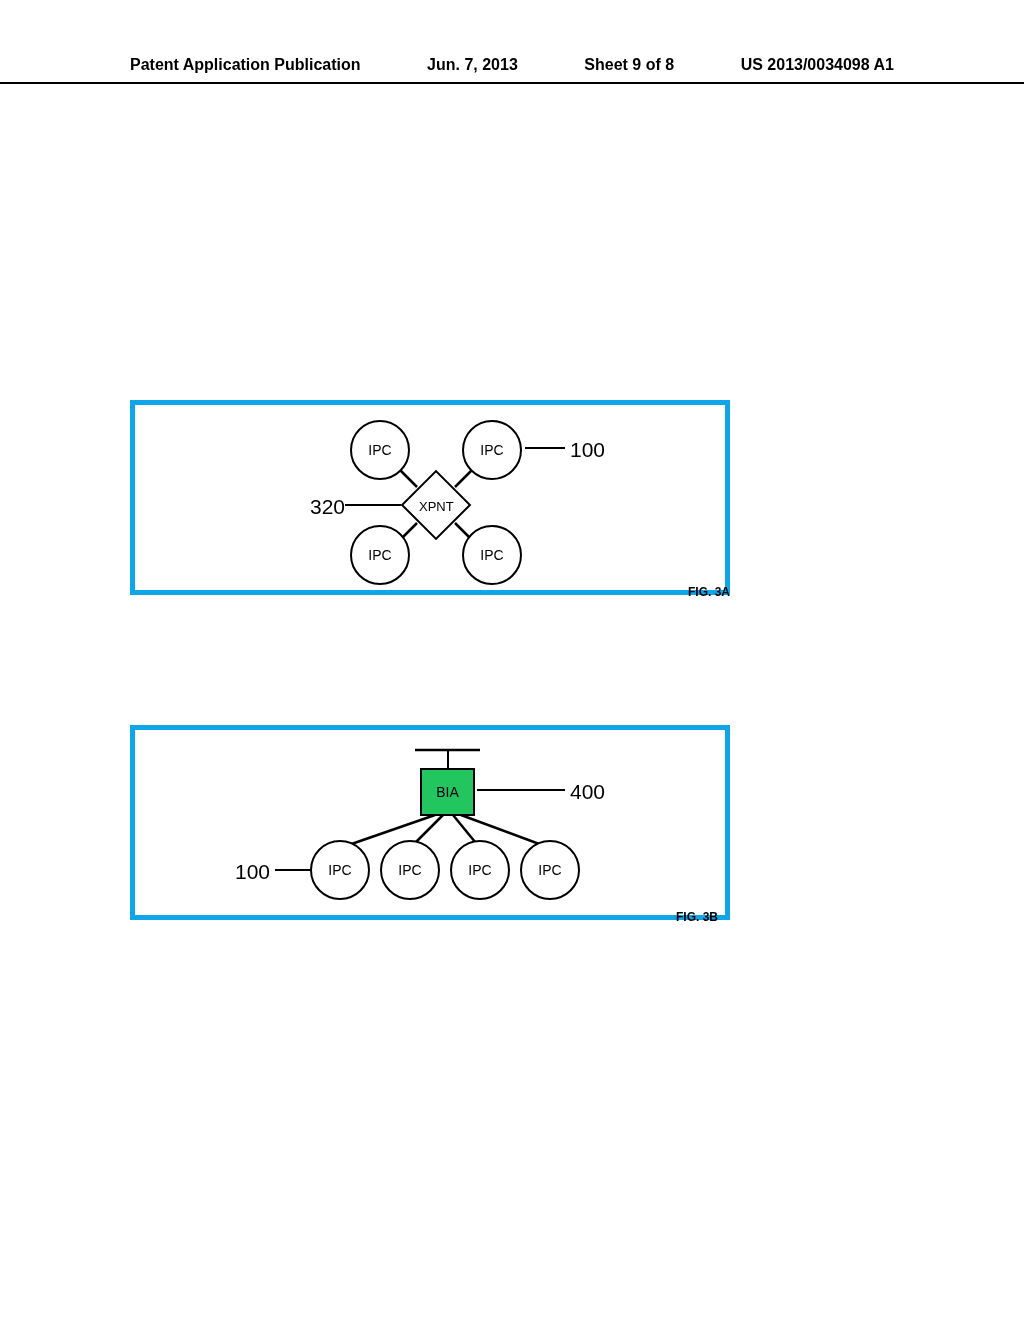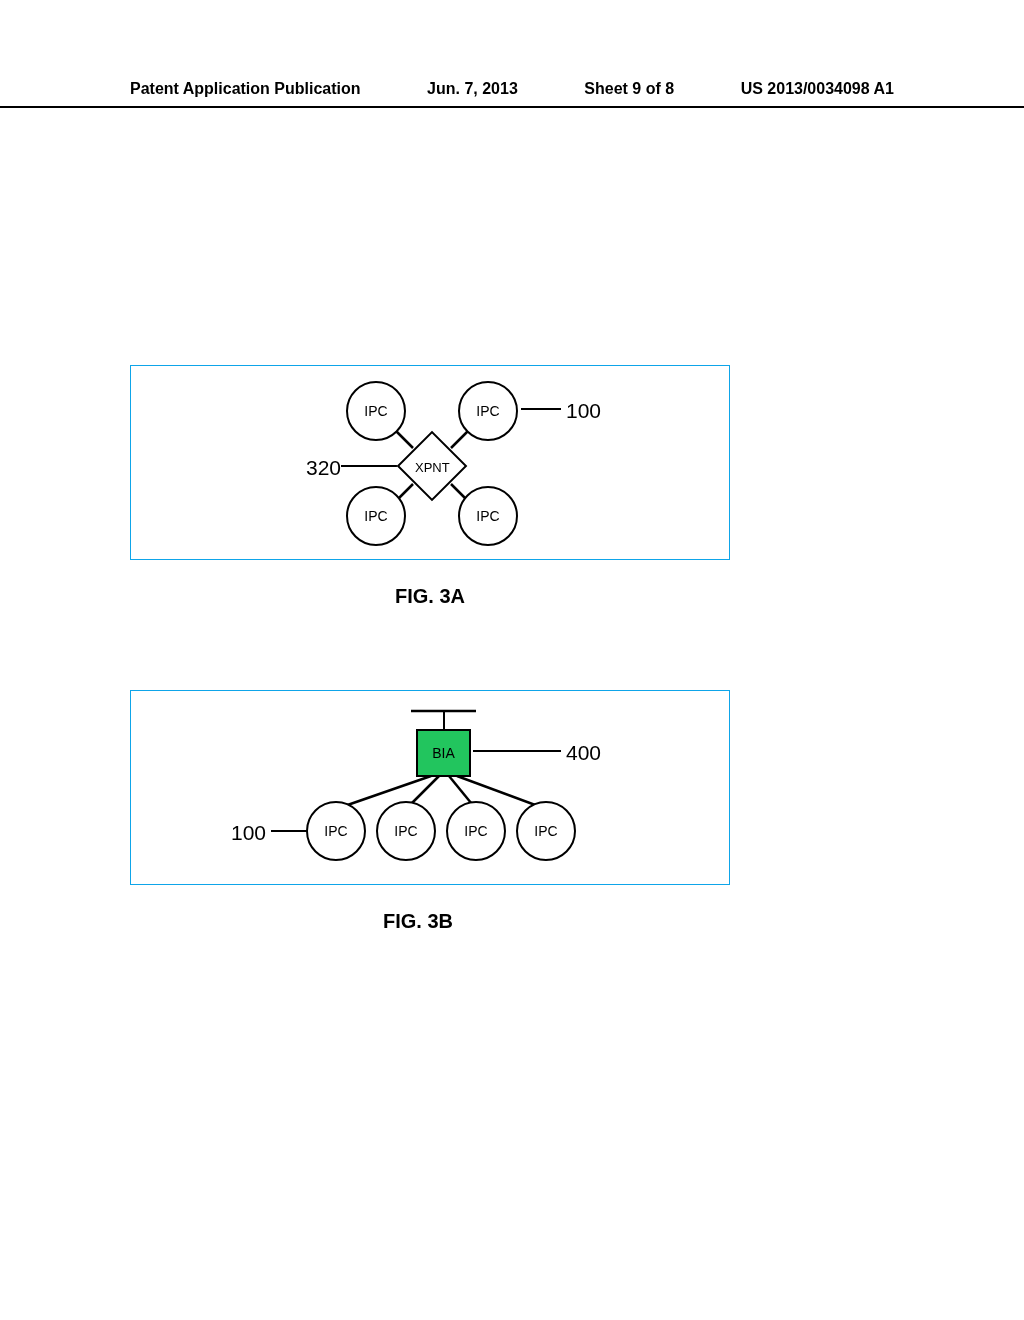--- a/index.html
+++ b/index.html
@@ -10,34 +10,35 @@
     body {
       width: 1024px;
       height: 1320px;
       background: white;
       font-family: Arial, sans-serif;
       position: relative;
     }
     .header {
       display: flex;
       justify-content: space-between;
-      padding: 80px 130px 8px 130px;
+      padding: 56px 130px 8px 130px;
       font-size: 16px;
       font-weight: bold;
       border-bottom: 2px solid black;
       margin: 0;
     }
     .figure-box {
-      border: 1px solid #0ea5e9;
+      border: 5px solid #0ea5e9;
       position: absolute;
+      margin-top: 35px;
     }
     .figure-caption {
-      text-align: center;
+      text-align: right;
       font-weight: bold;
-      font-size: 20px;
+      font-size: 12px;
       position: absolute;
       width: 100%;
     }
     .ipc-circle {
       position: absolute;
       width: 60px;
       height: 60px;
       border: 2.5px solid black;
       border-radius: 50%;
       display: flex;

